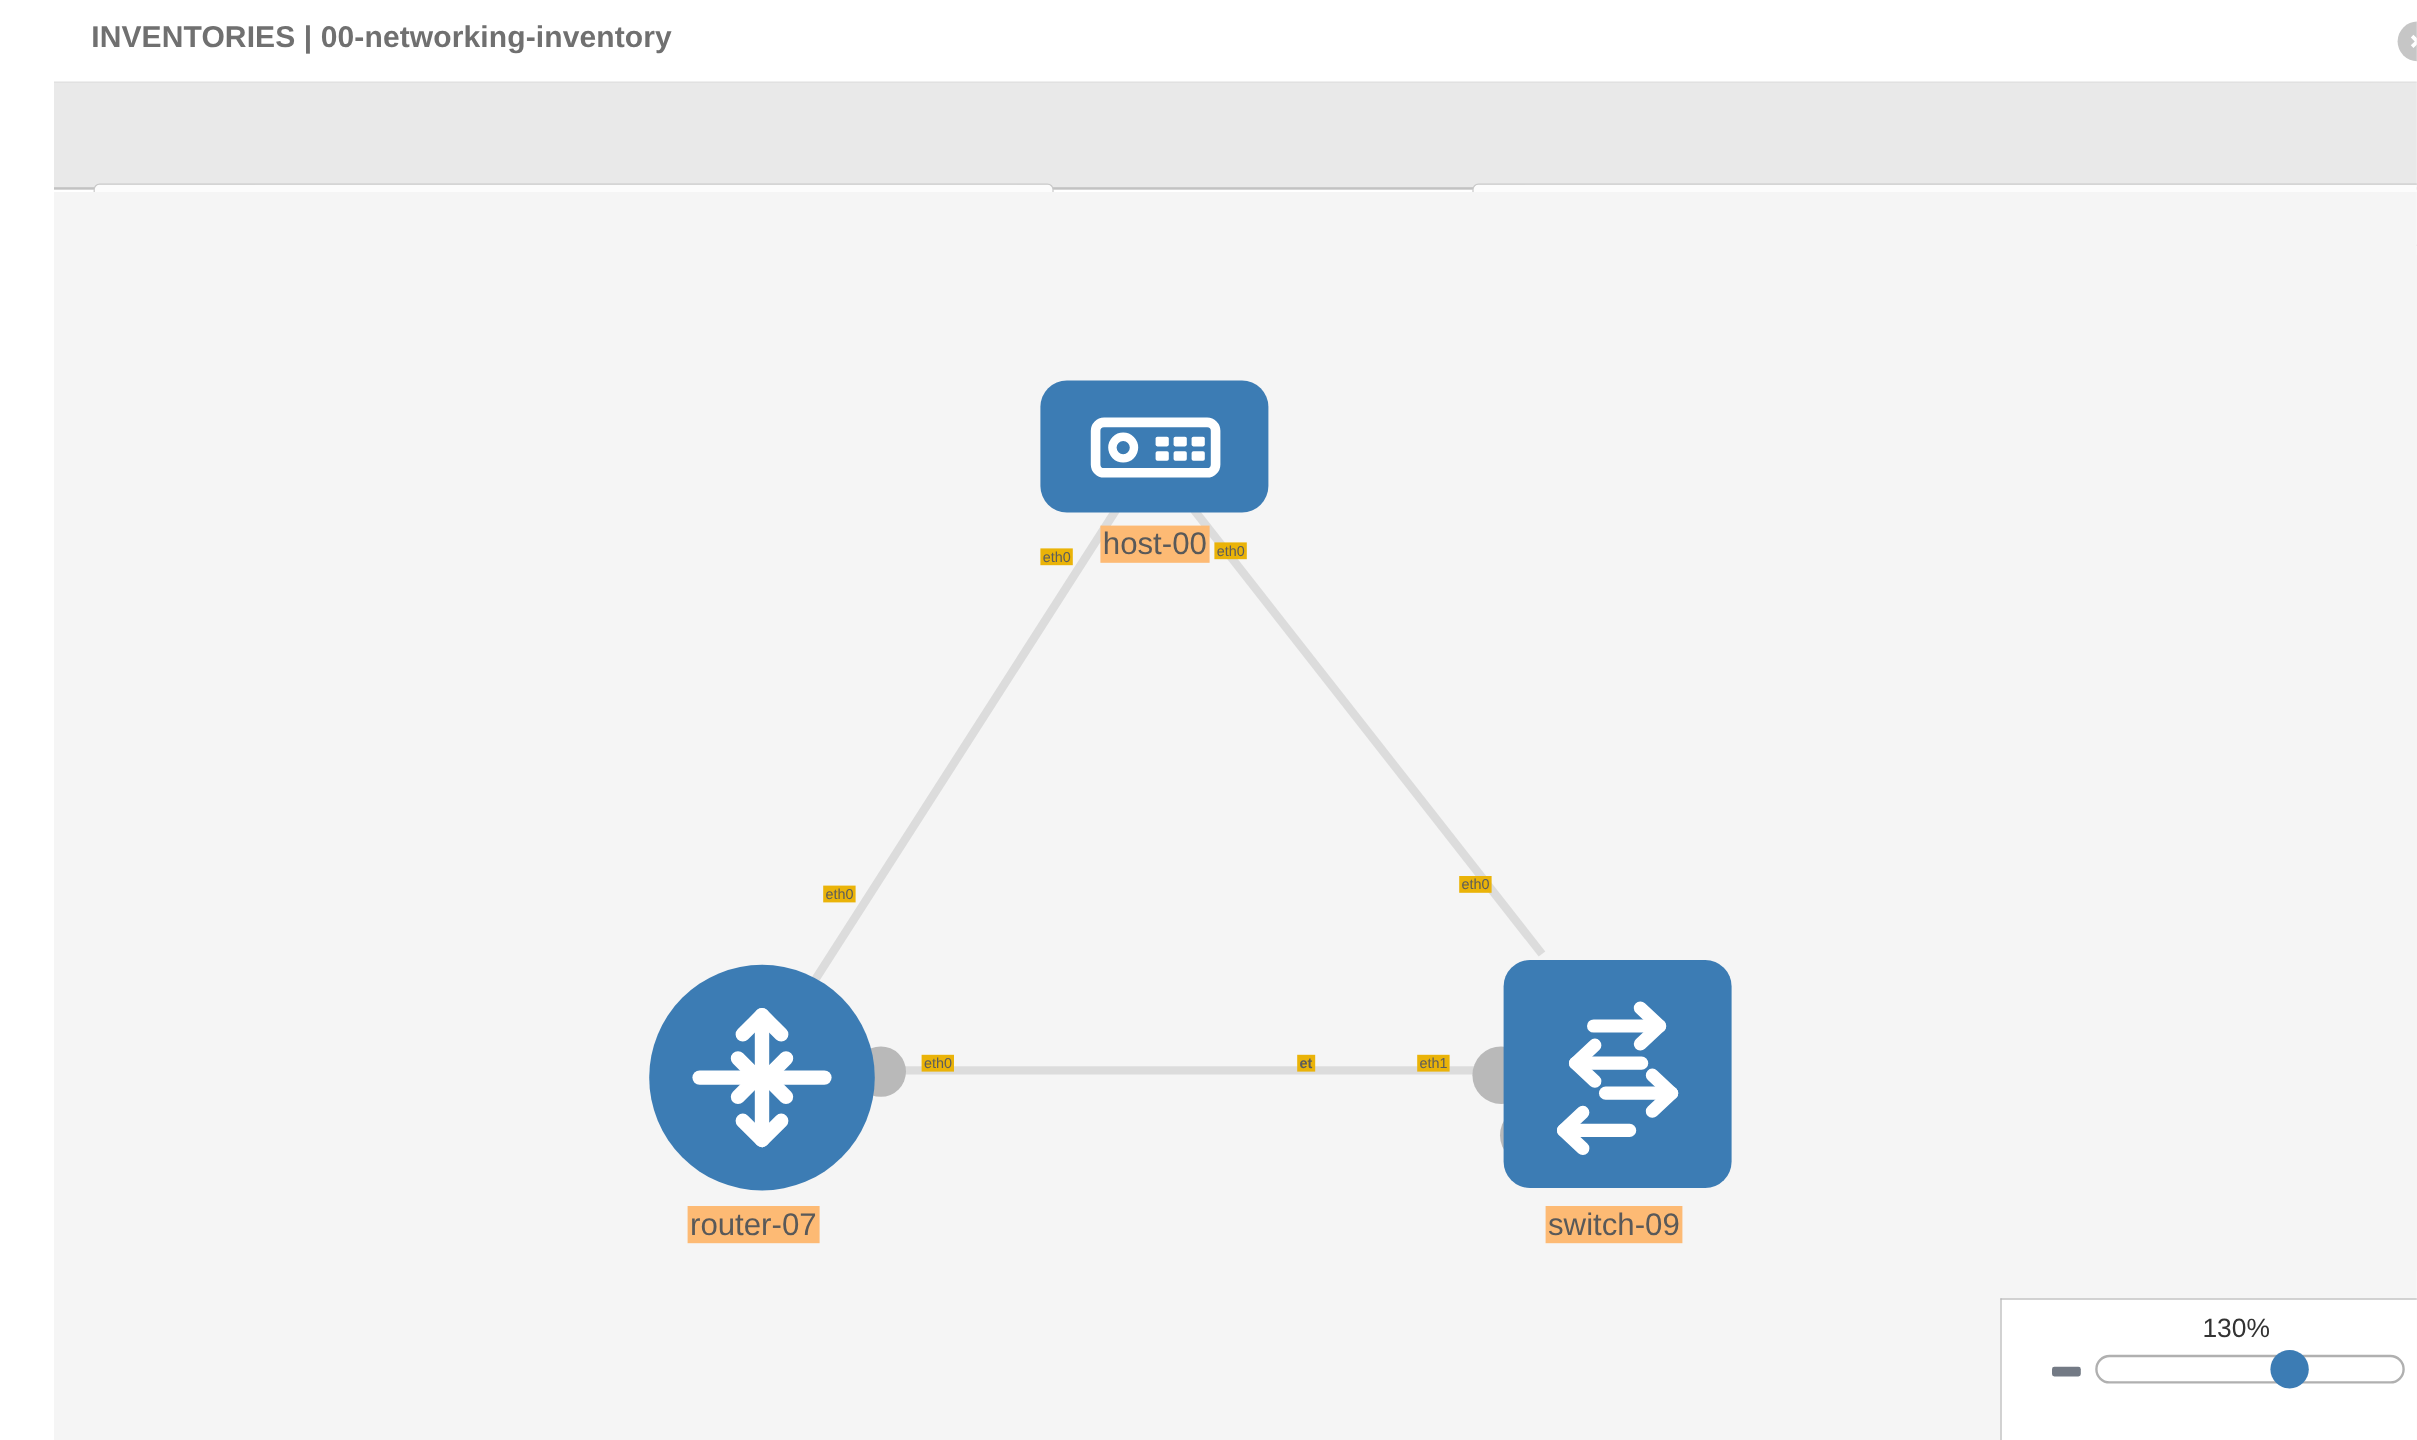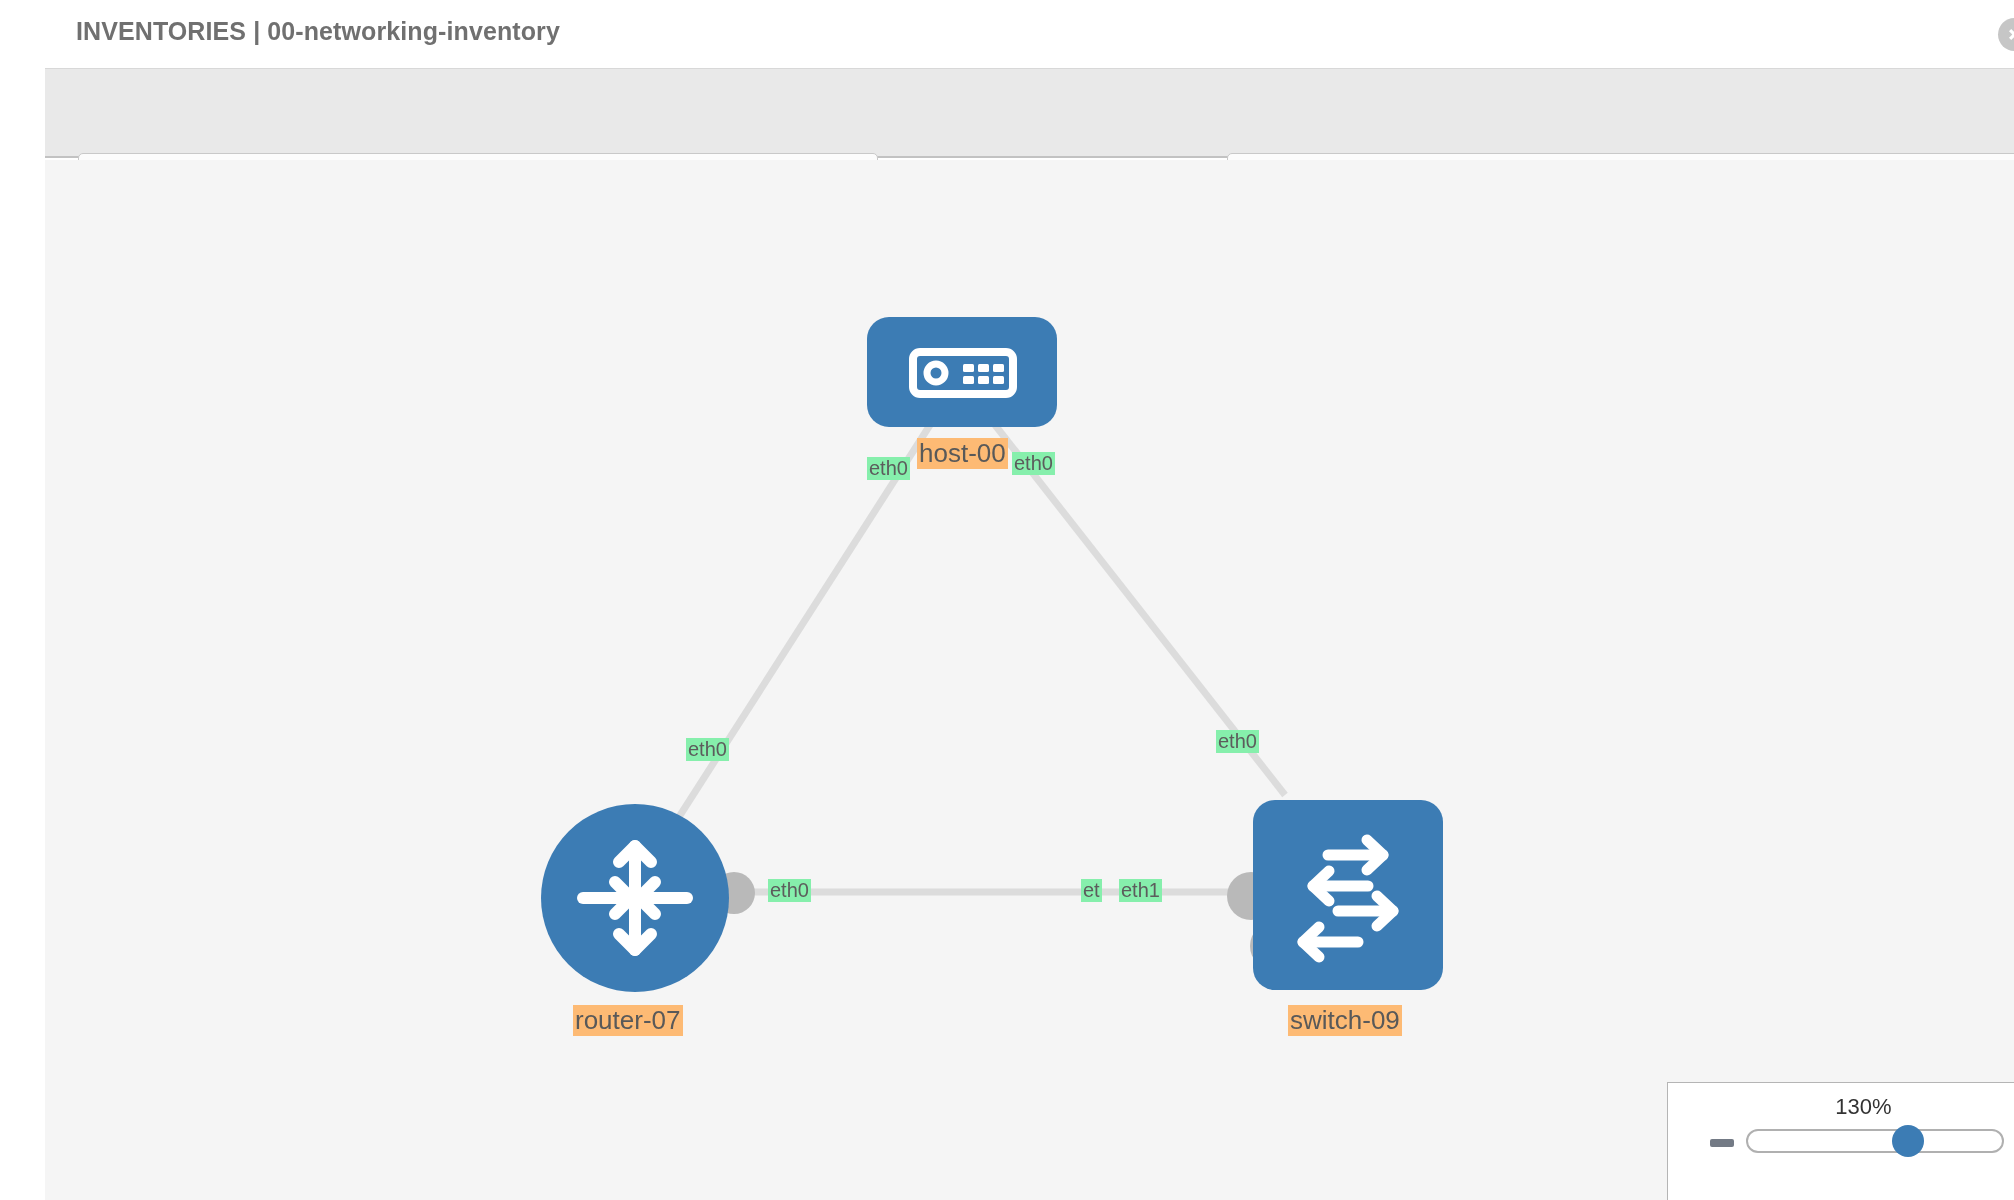--- a/index.html
+++ b/index.html
@@ -162,23 +162,23 @@
   
   .socket {
     position: absolute;
     background: #b9b9b9;
     border-radius: 50%;
   }
 
   
   .iface {
     position: absolute;
-    font-size: 20px;
+    font-size: 12px;
     color: #5c5c5c;
-    background: #86efac;
+    background: #eab308;
     white-space: nowrap;
     padding: 0 2px;
   }
 
   
   .zoom-panel {
     position: absolute;
     left: 1622px;
     top: 1082px;
     width: 392px;
@@ -361,22 +361,22 @@
         </svg>
       </div>
     </div>
     <div class="node-caption" style="left:1243px; top:845px;">switch-09</div>
 
     <div class="iface" style="left:822px; top:297px;">eth0</div>
     <div class="iface" style="left:967px; top:292px;">eth0</div>
     <div class="iface" style="left:641px; top:578px;">eth0</div>
     <div class="iface" style="left:1171px; top:570px;">eth0</div>
     <div class="iface" style="left:723px; top:719px;">eth0</div>
-    <div class="iface" style="left:1036px; top:719px;">et</div>
-    <div class="iface" style="left:1074px; top:719px;">eth1</div>
+    <div class="iface" style="left:1036px; top:719px;font-weight:bold;">et</div>
+    <div class="iface" style="left:1136px; top:719px;">eth1</div>
 
   </div>
 
   <div class="zoom-panel">
     <div class="zoom-pct">130%</div>
     <div class="zoom-minus"></div>
     <div class="zoom-track">
       <div class="zoom-thumb"></div>
     </div>
     <div class="zoom-plus"></div>

